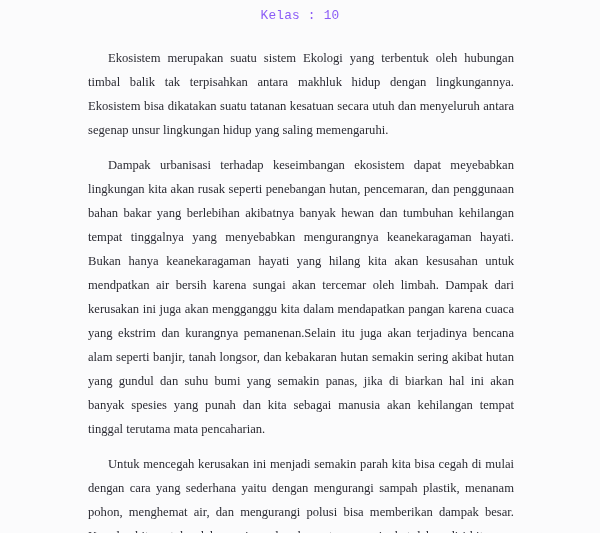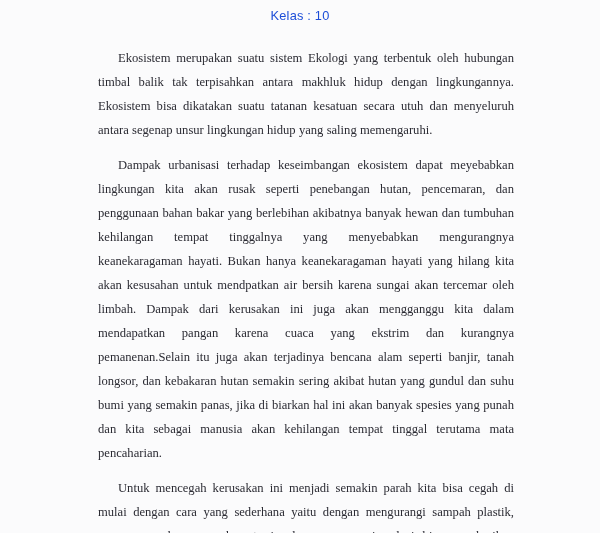--- a/index.html
+++ b/index.html
@@ -25,33 +25,33 @@
   }
 
   .doc-header {
     position: absolute;
     top: 8px;
     left: 0;
     width: 600px;
     text-align: center;
     font-size: 12.8px;
     letter-spacing: 0.2px;
-    color: #1d4ed8;
-    font-family: Liberation Sans, sans-serif;
+    color: #8b5cf6;
+    font-family: Liberation Mono, monospace;
   }
 
   .body-text {
     position: absolute;
     top: 46px;
     left: 88px;
     width: 426px;
   }
 
   .para {
-    margin: 0 0 11px 10px;
+    margin: 0 0 11px 0;
     font-size: 12.6px;
     line-height: 24px;
     text-align: justify;
     text-justify: inter-word;
     text-indent: 20px;
     color: #2b2b33;
     word-spacing: 0.1px;
     -webkit-hyphens: none;
     hyphens: none;
   }

